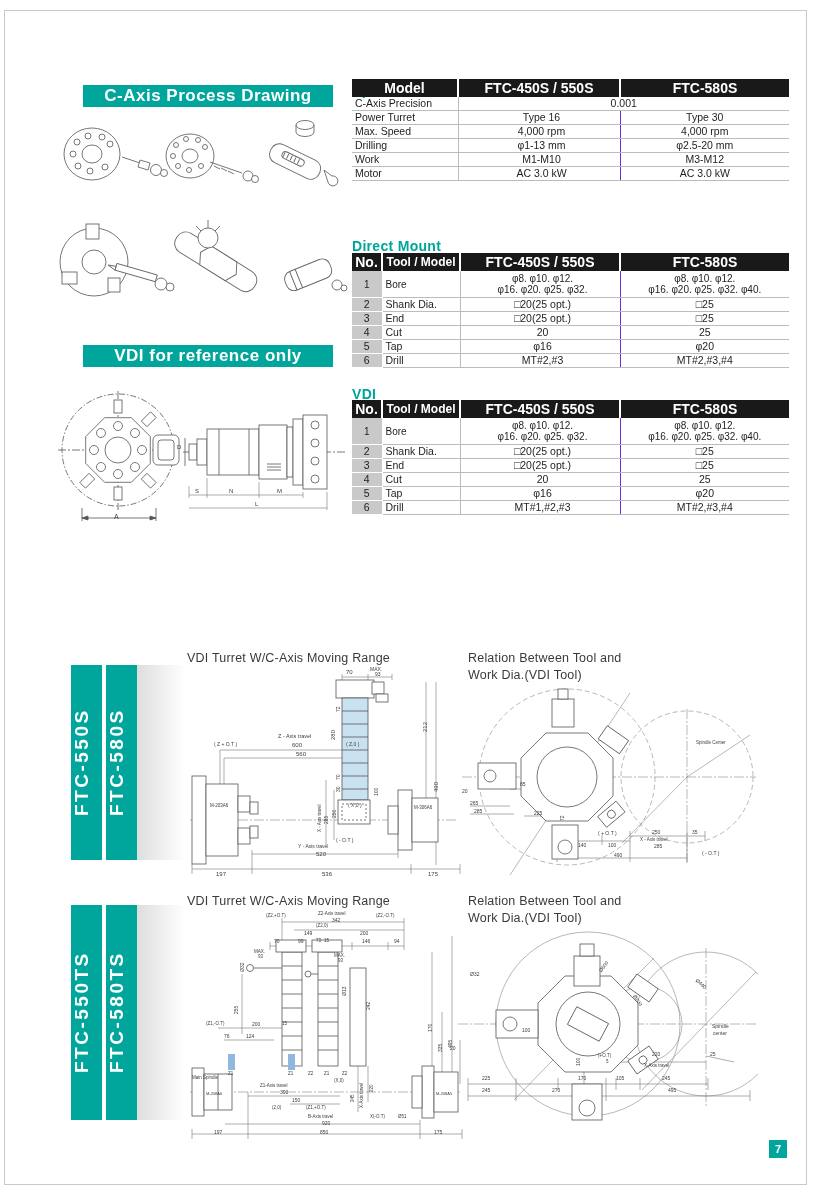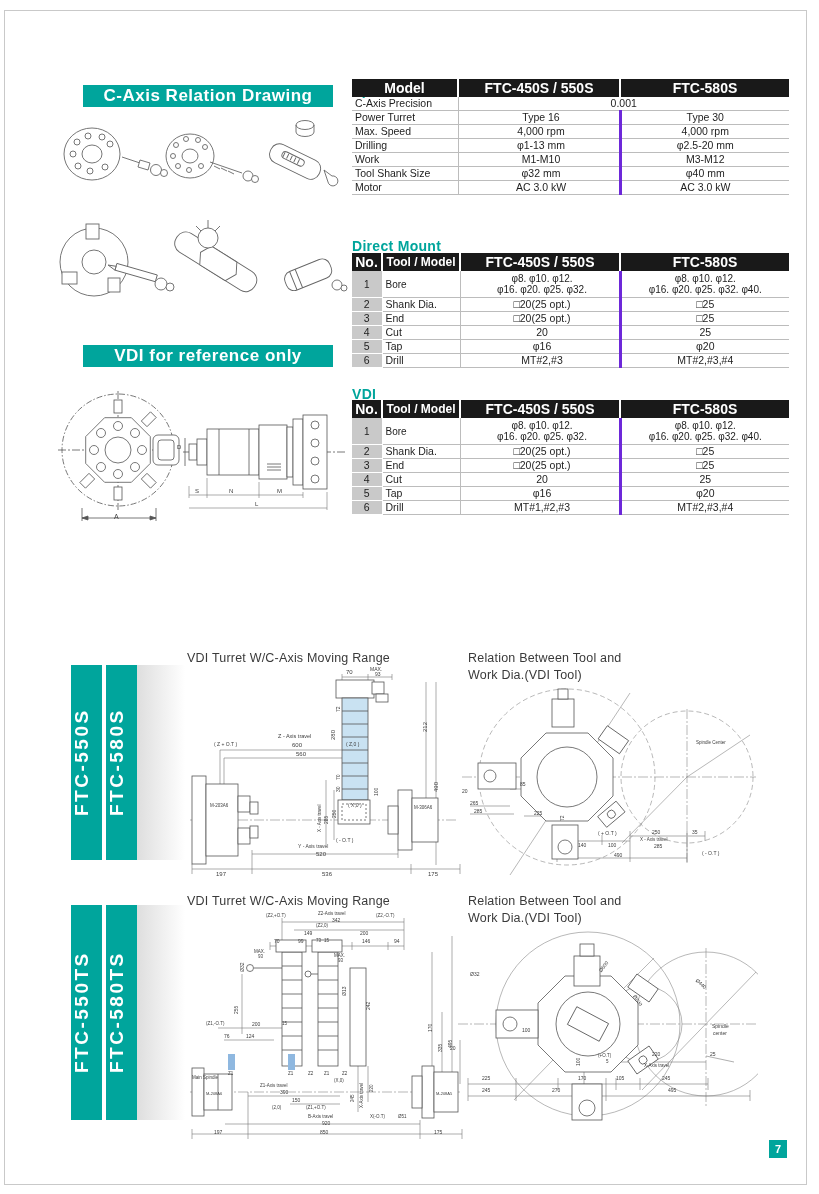--- a/index.html
+++ b/index.html
@@ -12,21 +12,21 @@
           letter-spacing:.5px;}
   .h-teal{position:absolute;color:#00A59C;font-weight:bold;font-size:14px;letter-spacing:.3px;}
   table{border-collapse:collapse;table-layout:fixed;}
   .dtable{position:absolute;left:352px;width:437px;font-size:10.5px;color:#1d1d1d;}
   .dtable th{background:#191919;color:#fff;font-size:14px;font-weight:bold;
              height:18px;padding:0;text-align:center;overflow:hidden;}
   .dtable th + th{border-left:2px solid #fff;}
   .dtable td{height:13px;padding:0 3px;text-align:center;
              border-bottom:1px solid #bcbcbc;line-height:1.1;overflow:hidden;}
   .dtable td.lbl{text-align:left;border-right:1px solid #bcbcbc;}
-  .dtable td.v1{border-right:3px solid #6d28d9;padding-left:8px;}
+  .dtable td.v1{border-right:1px solid #6d28d9;padding-left:8px;}
   .dtable td.no{background:#c9c9c9;border-bottom:1px solid #fff;border-right:1px solid #fff;
                 font-weight:normal;}
   .dtable td.tall{height:26px;white-space:pre-line;font-size:10px;}
   .caption{position:absolute;font-size:12.5px;color:#3a3a3a;letter-spacing:.2px;}
   .vtab{position:absolute;width:31px;background:#00A59C;color:#fff;font-weight:bold;
         writing-mode:vertical-rl;transform:rotate(180deg);text-align:center;
         font-size:19px;letter-spacing:2.5px;}
   .fade{position:absolute;width:48px;background:linear-gradient(to right,#dedede,rgba(255,255,255,0));}
   .pagenum{position:absolute;left:769px;top:1140px;width:18px;height:18px;background:#00A59C;
            color:#fff;font-size:11px;font-weight:bold;text-align:center;line-height:18px;}
@@ -34,21 +34,21 @@
   .dim{position:absolute;font-size:6px;color:#3d3d3d;white-space:nowrap;
        transform-origin:left top;line-height:1;}
   svg{display:block;}
 </style>
 </head>
 <body>
 
 <div class="page">
   <div class="frame"></div>
 
-  <div class="banner" style="left:83px;top:85px;">C-Axis Relation Drawing</div>
+  <div class="banner" style="left:83px;top:85px;">C-Axis Process Drawing</div>
 
   <svg class="diag" style="left:58px;top:112px;" width="290" height="200" viewBox="0 0 290 200">
     <g stroke="#666" fill="#fff" stroke-width="0.9">
 
       <ellipse cx="34" cy="42" rx="28" ry="26"></ellipse>
       <ellipse cx="34" cy="42" rx="10" ry="9"></ellipse>
       <circle cx="52" cy="32" r="3"></circle>
         <circle cx="44" cy="25" r="3"></circle>
         <circle cx="30" cy="24" r="3"></circle>
       <circle cx="19" cy="30" r="3"></circle>
@@ -142,25 +142,20 @@
     </tr>
     <tr>
       <td class="lbl">Drilling</td>
       <td class="v1">φ1-13 mm</td>
       <td>φ2.5-20 mm</td>
     </tr>
     <tr>
       <td class="lbl">Work</td>
       <td class="v1">M1-M10</td>
       <td>M3-M12</td>
-    </tr>
-    <tr>
-      <td class="lbl">Tool Shank Size</td>
-      <td class="v1">φ32 mm</td>
-      <td>φ40 mm</td>
     </tr>
     <tr>
       <td class="lbl">Motor</td>
       <td class="v1">AC 3.0 kW</td>
       <td>AC 3.0 kW</td>
     </tr>
   </tbody>
     </table>
 
   <div class="h-teal" style="left:352px;top:238px;">Direct Mount</div>

